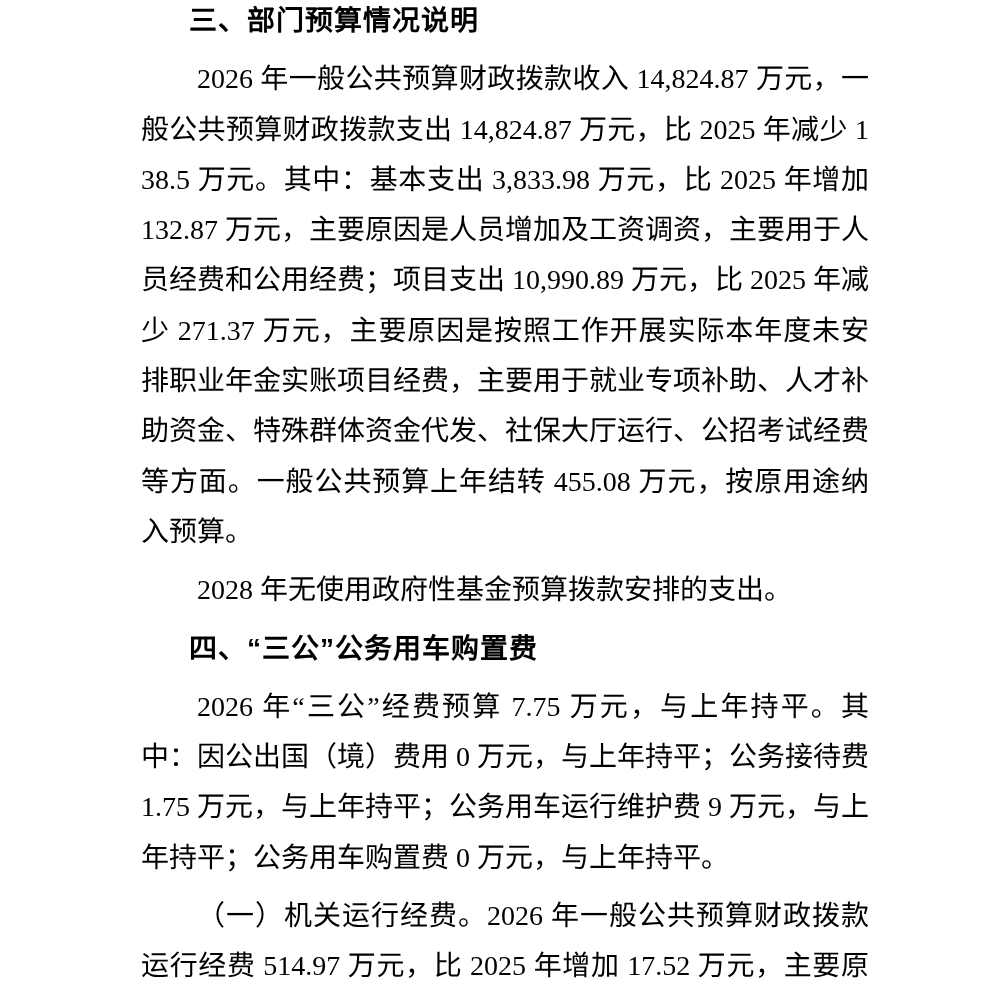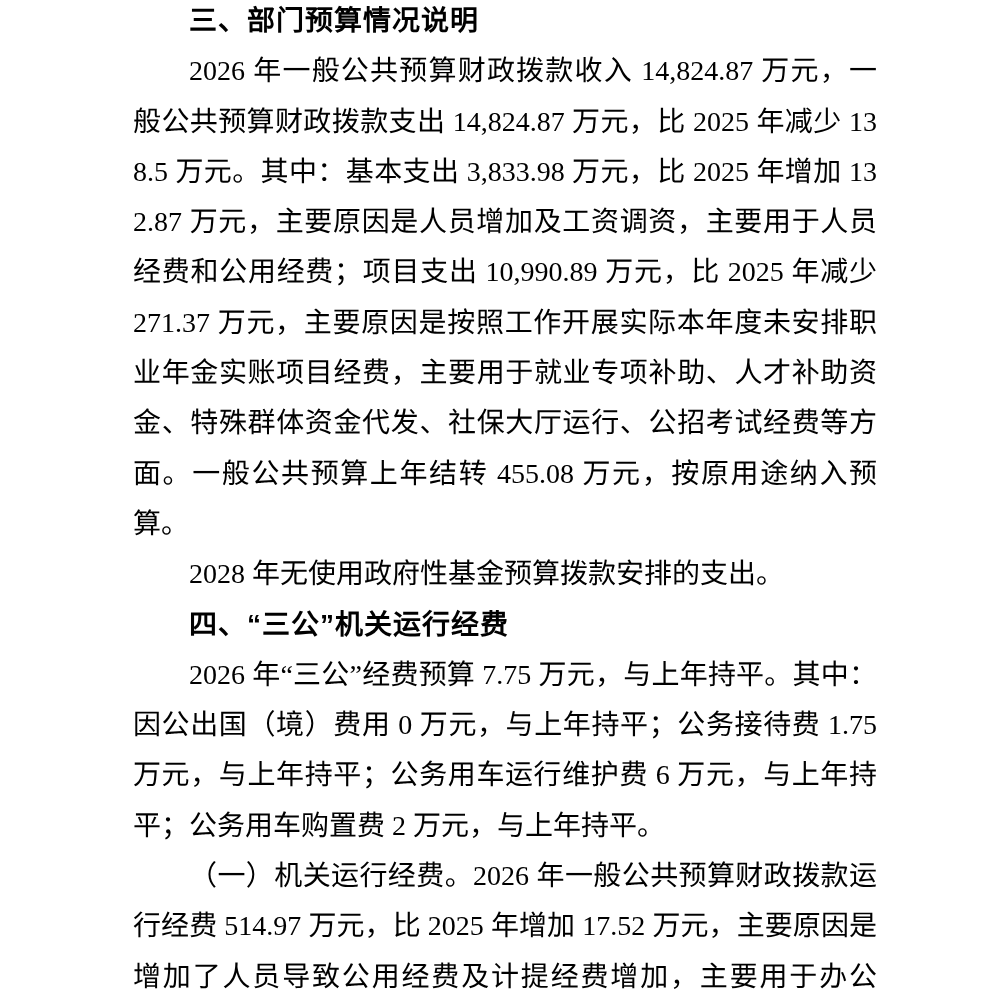--- a/index.html
+++ b/index.html
@@ -16,21 +16,21 @@
     padding-left: 26px;
   }
   .content {
     position: absolute;
     top: -4px;
     left: 133px;
     width: 744px;
     color: #000000;
   }
   .para {
-    margin: 0;
+    margin: 8px;
     font-family: "Liberation Serif", "DejaVu Serif", serif;
     font-size: 28px;
     line-height: 50.3px;
     text-align: justify;
     text-align-last: left;
     text-indent: 2em;
     word-break: break-all;
     color: #000000;
   }
   .heading {
@@ -45,17 +45,17 @@
   }
 </style>
 </head>
 <body>
 
 <div class="page">
   <div class="content" id="document-body">
       <h2 class="heading">三、部门预算情况说明</h2>
       <p class="para">2026 年一般公共预算财政拨款收入 14,824.87 万元，一般公共预算财政拨款支出 14,824.87 万元，比 2025 年减少 138.5 万元。其中：基本支出 3,833.98 万元，比 2025 年增加 132.87 万元，主要原因是人员增加及工资调资，主要用于人员经费和公用经费；项目支出 10,990.89 万元，比 2025 年减少 271.37 万元，主要原因是按照工作开展实际本年度未安排职业年金实账项目经费，主要用于就业专项补助、人才补助资金、特殊群体资金代发、社保大厅运行、公招考试经费等方面。一般公共预算上年结转 455.08 万元，按原用途纳入预算。</p>
       <p class="para">2028 年无使用政府性基金预算拨款安排的支出。</p>
-      <h2 class="heading">四、“三公”机关运行经费</h2>
-      <p class="para">2026 年“三公”经费预算 7.75 万元，与上年持平。其中：因公出国（境）费用 0 万元，与上年持平；公务接待费 1.75 万元，与上年持平；公务用车运行维护费 6 万元，与上年持平；公务用车购置费 2 万元，与上年持平。</p>
+      <h2 class="heading">四、“三公”公务用车购置费</h2>
+      <p class="para">2026 年“三公”经费预算 7.75 万元，与上年持平。其中：因公出国（境）费用 0 万元，与上年持平；公务接待费 1.75 万元，与上年持平；公务用车运行维护费 9 万元，与上年持平；公务用车购置费 0 万元，与上年持平。</p>
       <p class="para">（一）机关运行经费。2026 年一般公共预算财政拨款运行经费 514.97 万元，比 2025 年增加 17.52 万元，主要原因是增加了人员导致公用经费及计提经费增加，主要用于办公费、其他商品和</p>
     </div>
 </div>
 
 </body></html>

